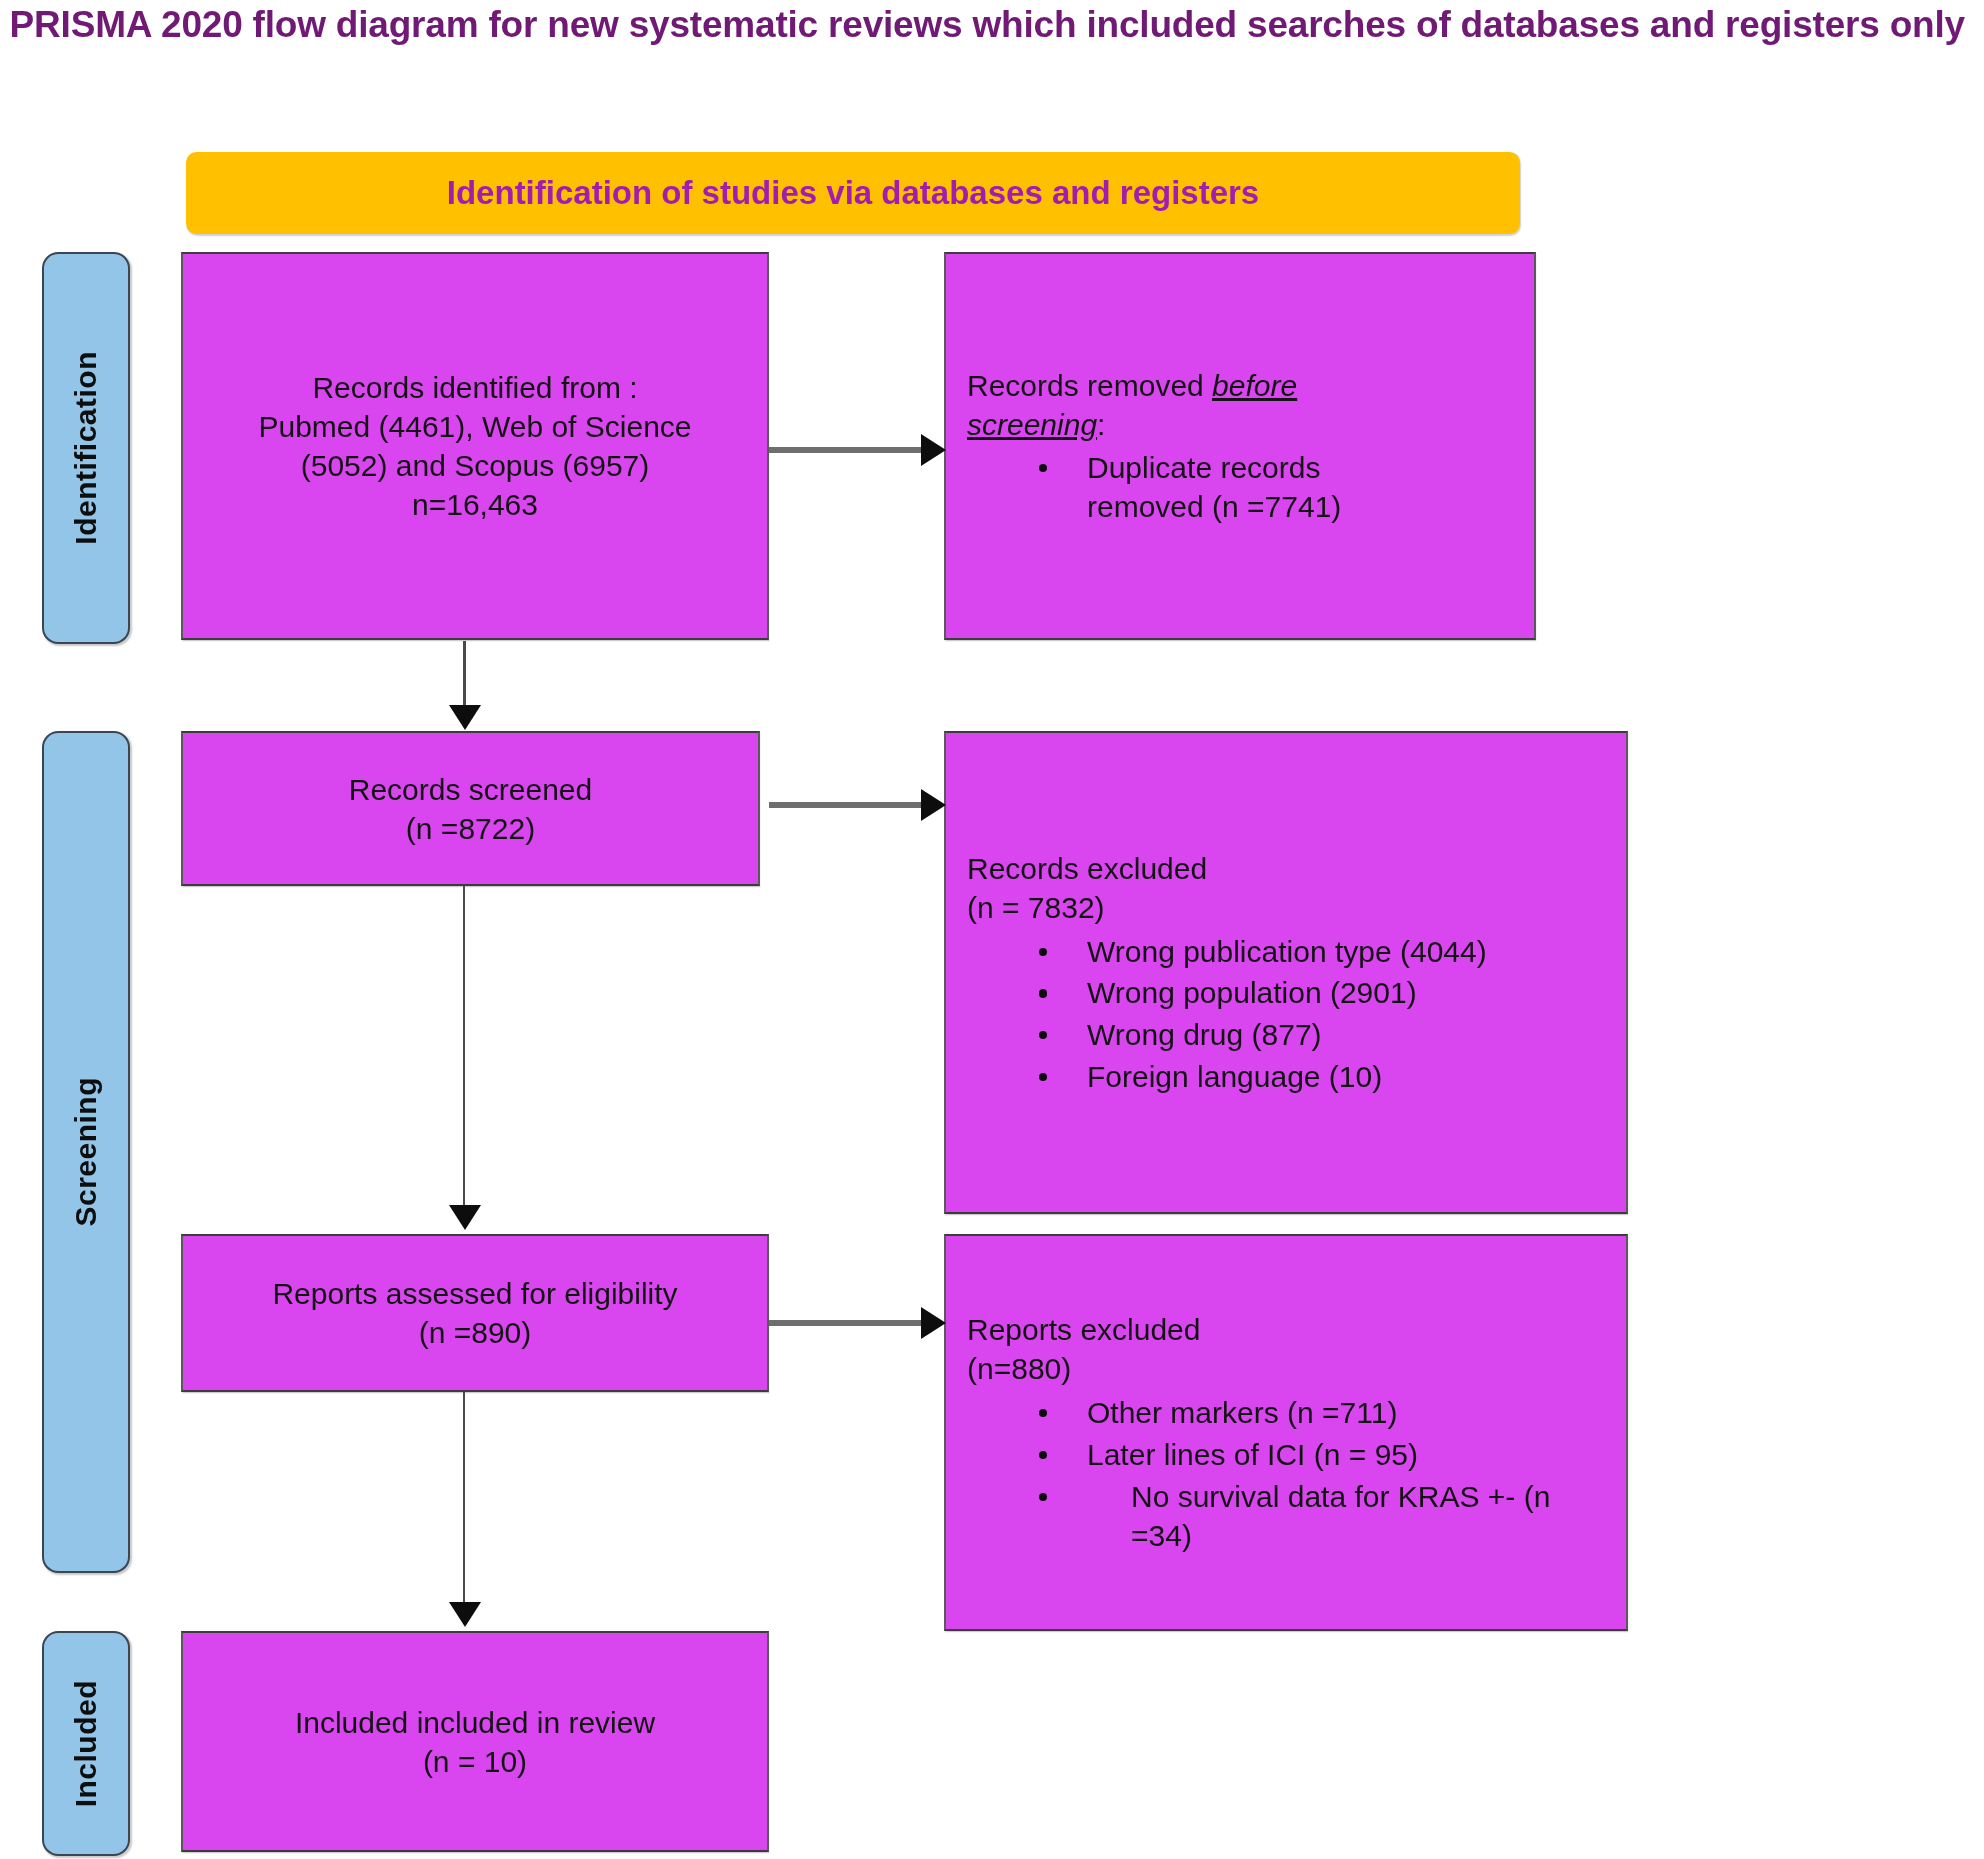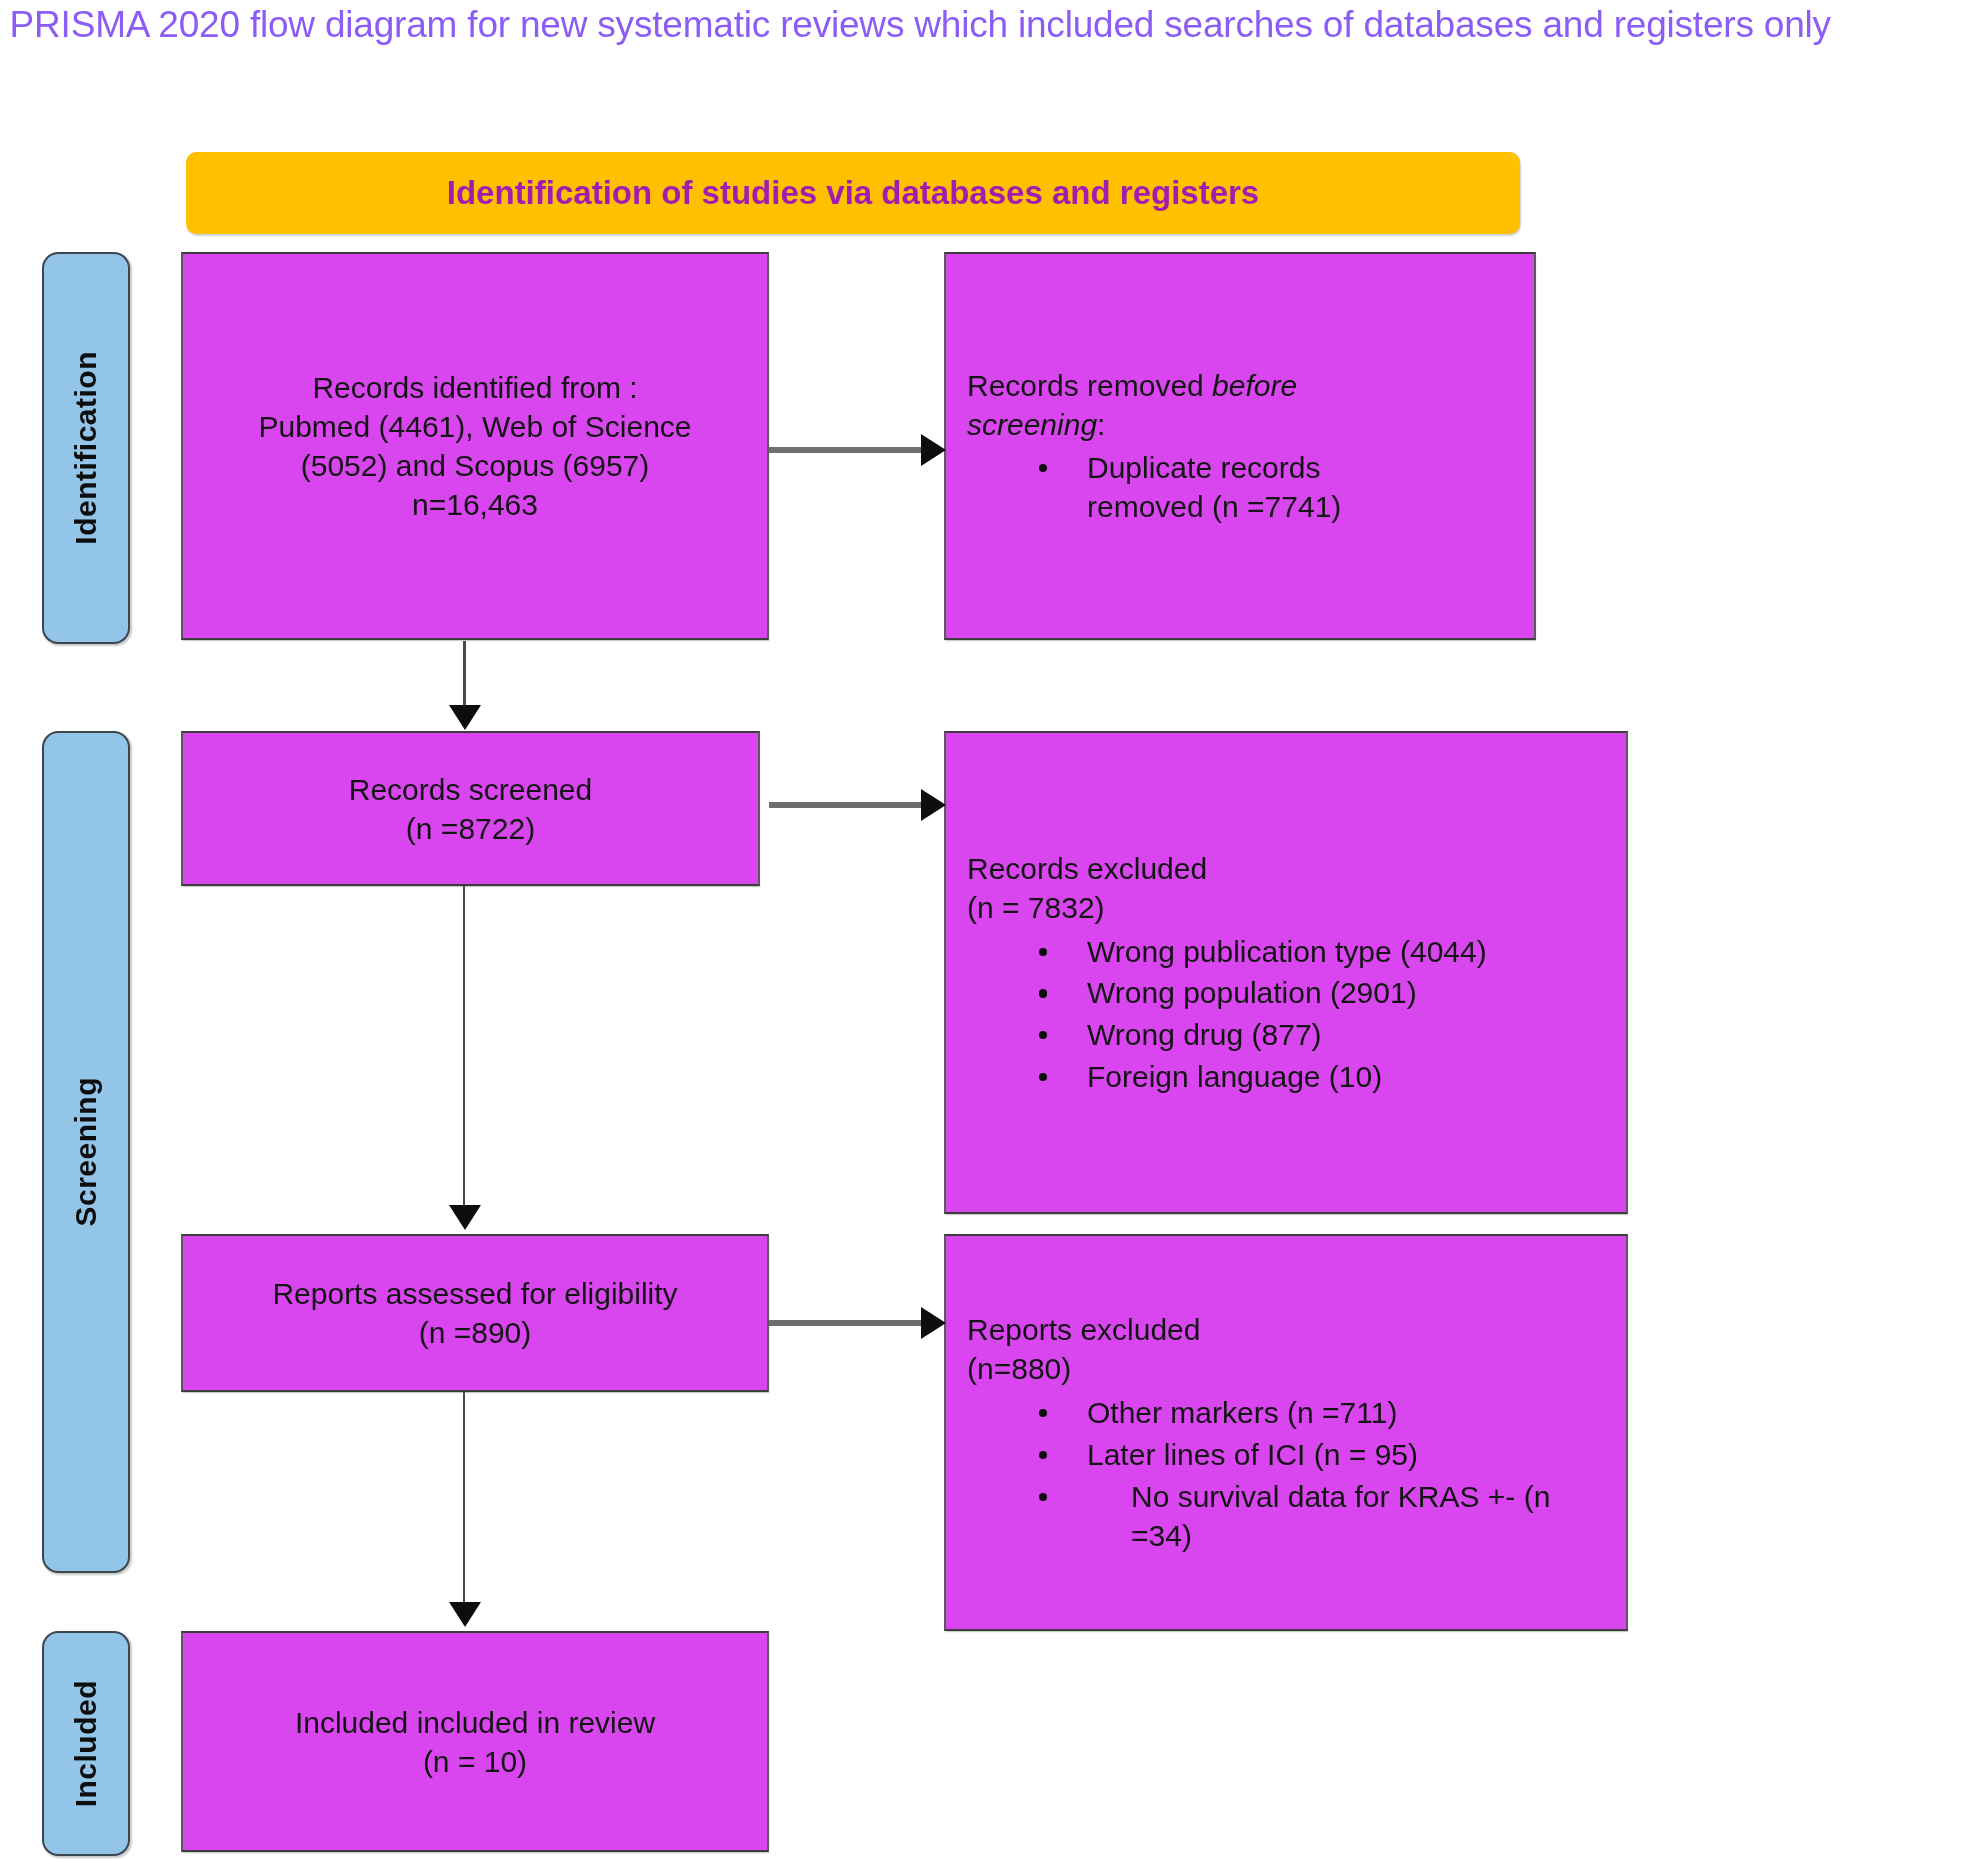--- a/index.html
+++ b/index.html
@@ -19,25 +19,25 @@
     overflow: hidden;
   }
 
   
   #title {
     position: absolute;
     left: 9.6px;
     top: 4.8px;
     width: 1970px;
     font-size: 37px;
-    font-weight: normal;
+    font-weight: bold;
     letter-spacing: -0.2px;
     line-height: 1.1;
     white-space: nowrap;
-    color: #8b5cf6;
+    color: #701a75;
   }
 
   
   #banner {
     position: absolute;
     left: 186px;
     top: 152px;
     width: 1334px;
     height: 82px;
     background: #FFC000;
@@ -92,21 +92,21 @@
     flex-direction: column;
     justify-content: center;
   }
   .box .line {
     font-size: 30px;
     line-height: 1.30;
     color: #141414;
     white-space: nowrap;
   }
   .box .line.center { text-align: center; }
-  .box .line em { font-style: italic; }
+  .box .line em { font-style: italic; text-decoration: underline; }
 
   
   .bullets {
     margin: 1.9px 0 0 0;
     padding: 0;
     list-style: none;
   }
   .bullets li {
     position: relative;
     font-size: 30px;

